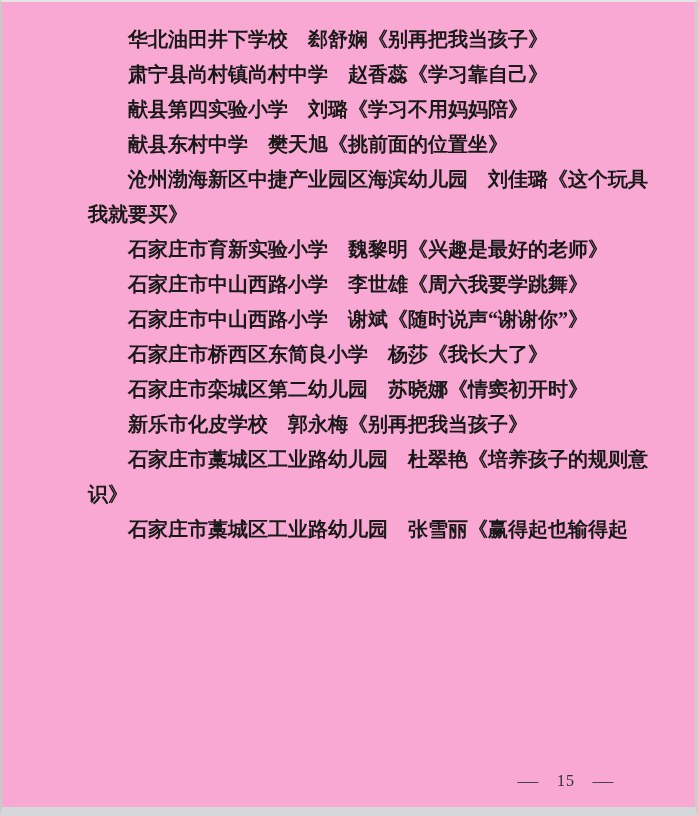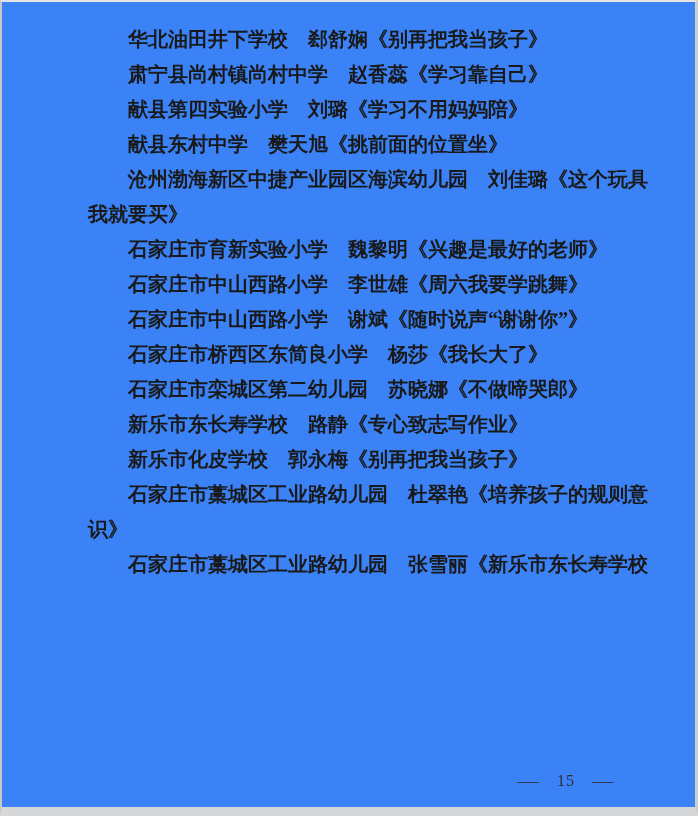--- a/index.html
+++ b/index.html
@@ -8,21 +8,21 @@
     width: 698px;
     height: 816px;
     background: #ffffff;
     overflow: hidden;
   }
   .page {
     position: relative;
     box-sizing: border-box;
     width: 698px;
     height: 816px;
-    background: #3b82f6;
+    background: #f9a8d4;
     border-left: 2px solid #c9c9c9;
     border-top: 2px solid #e4e4e4;
     border-right: 3px solid #cdcdcd;
     border-bottom: 9px solid #d5d7d8;
   }
   .text-area {
     position: absolute;
     left: 86px;
     top: 20px;
     width: 560px;
@@ -63,25 +63,24 @@
   <main class="text-area" id="entries-list">
       <p class="entry"><span>华北油田井下学校</span>　<span>郄舒娴</span><span>《别再把我当孩子》</span></p>
       <p class="entry"><span>肃宁县尚村镇尚村中学</span>　<span>赵香蕊</span><span>《学习靠自己》</span></p>
       <p class="entry"><span>献县第四实验小学</span>　<span>刘璐</span><span>《学习不用妈妈陪》</span></p>
       <p class="entry"><span>献县东村中学</span>　<span>樊天旭</span><span>《挑前面的位置坐》</span></p>
       <p class="entry"><span>沧州渤海新区中捷产业园区海滨幼儿园</span>　<span>刘佳璐</span><span>《这个玩具我就要买》</span></p>
       <p class="entry"><span>石家庄市育新实验小学</span>　<span>魏黎明</span><span>《兴趣是最好的老师》</span></p>
       <p class="entry"><span>石家庄市中山西路小学</span>　<span>李世雄</span><span>《周六我要学跳舞》</span></p>
       <p class="entry"><span>石家庄市中山西路小学</span>　<span>谢斌</span><span>《随时说声“谢谢你”》</span></p>
       <p class="entry"><span>石家庄市桥西区东简良小学</span>　<span>杨莎</span><span>《我长大了》</span></p>
-      <p class="entry"><span>石家庄市栾城区第二幼儿园</span>　<span>苏晓娜</span><span>《不做啼哭郎》</span></p>
-      <p class="entry"><span>新乐市东长寿学校</span>　<span>路静</span><span>《专心致志写作业》</span></p>
+      <p class="entry"><span>石家庄市栾城区第二幼儿园</span>　<span>苏晓娜</span><span>《情窦初开时》</span></p>
       <p class="entry"><span>新乐市化皮学校</span>　<span>郭永梅</span><span>《别再把我当孩子》</span></p>
       <p class="entry"><span>石家庄市藁城区工业路幼儿园</span>　<span>杜翠艳</span><span>《培养孩子的规则意识》</span></p>
-      <p class="entry"><span>石家庄市藁城区工业路幼儿园</span>　<span>张雪丽</span><span>《新乐市东长寿学校</span></p>
+      <p class="entry"><span>石家庄市藁城区工业路幼儿园</span>　<span>张雪丽</span><span>《赢得起也输得起</span></p>
     </main>
 
   <footer class="page-number">
     <span class="dash">—</span>
     <span class="num">15</span>
     <span class="dash">—</span>
   </footer>
 
 </div>
 

